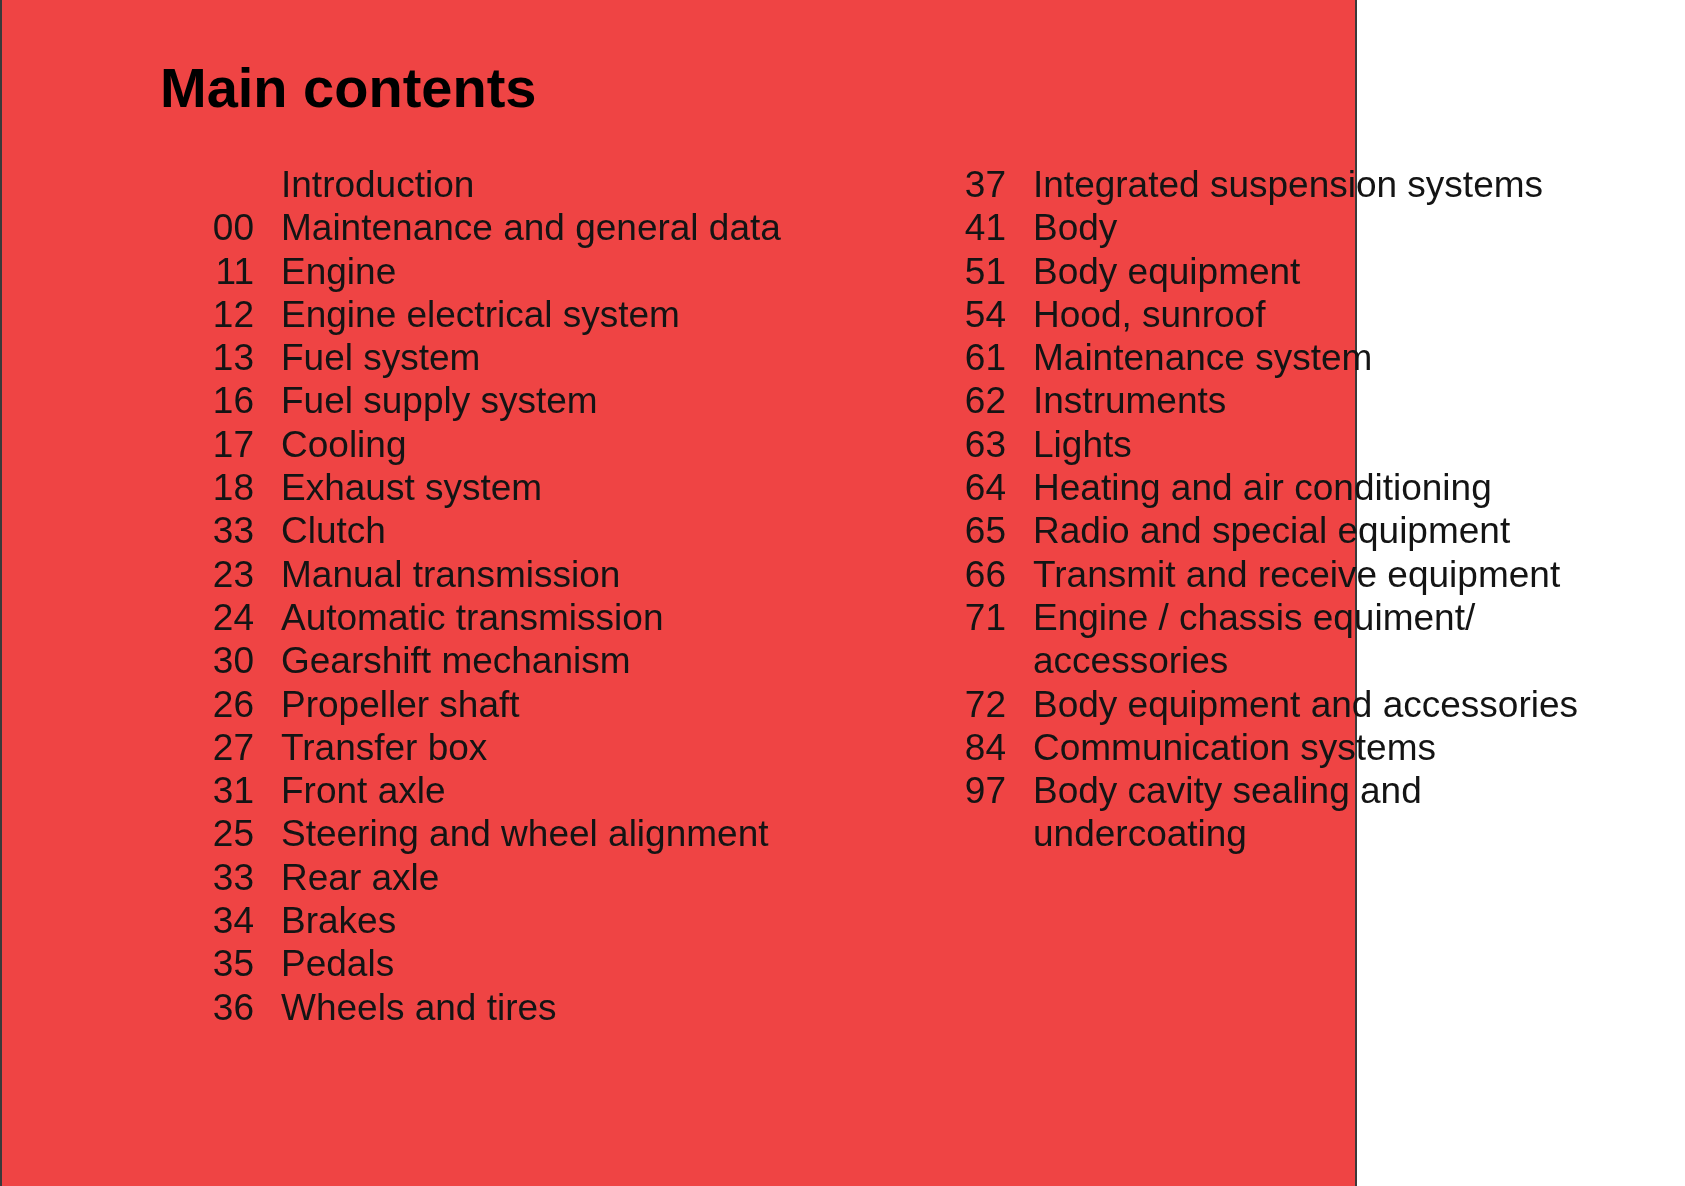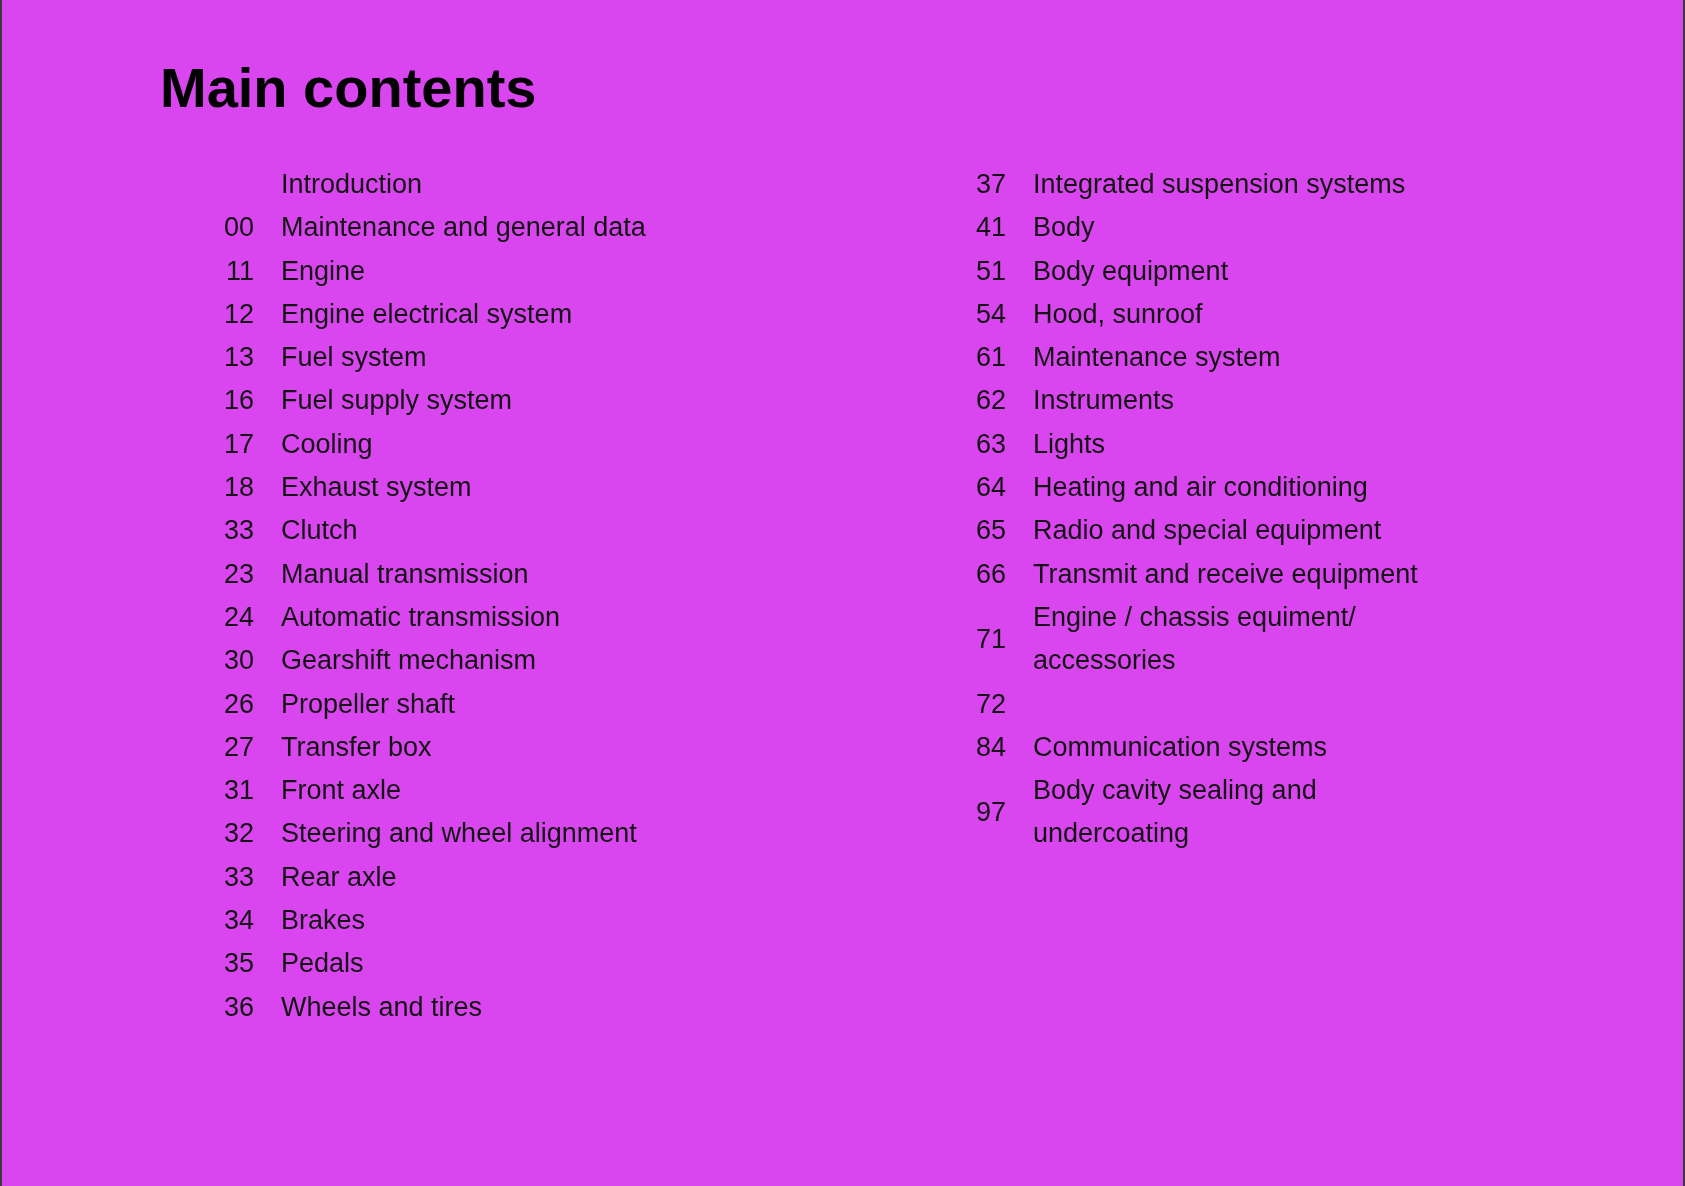--- a/index.html
+++ b/index.html
@@ -12,26 +12,26 @@
       height: 1186px;
       position: relative;
       overflow: hidden;
       font-family: "Liberation Sans", sans-serif;
       color: #111111;
     }
     .page {
       position: absolute;
       left: 0;
       top: 0;
-      width: 1685px;
+      width: 1357px;
       height: 1186px;
       box-sizing: border-box;
       border-left: 2px solid #3a3a3a;
       border-right: 2px solid #3a3a3a;
-      background: #d946ef;
+      background: #ef4444;
       text-decoration: underline;
     }
     .title {
       position: absolute;
       left: 158px;
       top: 55px;
       margin: 0;
       font-size: 56px;
       font-weight: bold;
       line-height: 66px;
@@ -43,22 +43,22 @@
       position: absolute;
       top: 163px;
       margin: 0;
       padding: 0;
       list-style: none;
     }
     .toc-col.left { left: 200px; width: 620px; }
     .toc-col.right { left: 952px; width: 640px; }
     .toc-row {
       display: flex;
-      align-items: center;
-      font-size: 27px;
+      align-items: flex-start;
+      font-size: 37px;
       line-height: 43.3px;
       color: #141414;
       white-space: nowrap;
     }
     .toc-num {
       display: inline-block;
       width: 52px;
       text-align: right;
       flex: 0 0 52px;
     }
@@ -130,21 +130,21 @@
       </li>
     <li class="toc-row">
         <span class="toc-num">27</span>
         <span class="toc-label">Transfer box</span>
       </li>
     <li class="toc-row">
         <span class="toc-num">31</span>
         <span class="toc-label">Front axle</span>
       </li>
     <li class="toc-row">
-        <span class="toc-num">32</span>
+        <span class="toc-num">25</span>
         <span class="toc-label">Steering and wheel alignment</span>
       </li>
     <li class="toc-row">
         <span class="toc-num">33</span>
         <span class="toc-label">Rear axle</span>
       </li>
     <li class="toc-row">
         <span class="toc-num">34</span>
         <span class="toc-label">Brakes</span>
       </li>
@@ -201,20 +201,21 @@
       </li>
     <li class="toc-row">
         <span class="toc-num">71</span>
         <span class="toc-label">
           <span class="line">Engine / chassis equiment/</span>
           <span class="line">accessories</span>
         </span>
       </li>
     <li class="toc-row">
         <span class="toc-num">72</span>
+        <span class="toc-label">Body equipment and accessories</span>
       </li>
     <li class="toc-row">
         <span class="toc-num">84</span>
         <span class="toc-label">Communication systems</span>
       </li>
     <li class="toc-row">
         <span class="toc-num">97</span>
         <span class="toc-label">
           <span class="line">Body cavity sealing and</span>
           <span class="line">undercoating</span>

